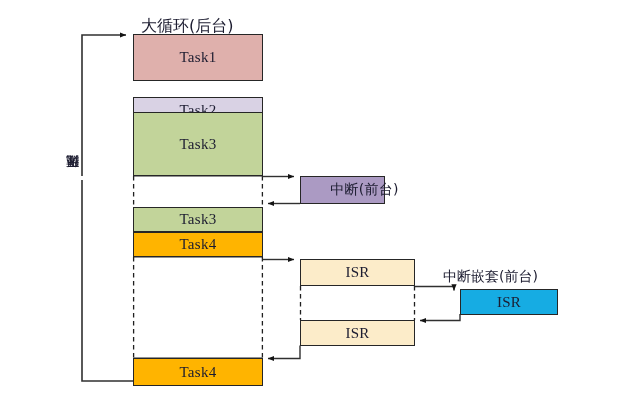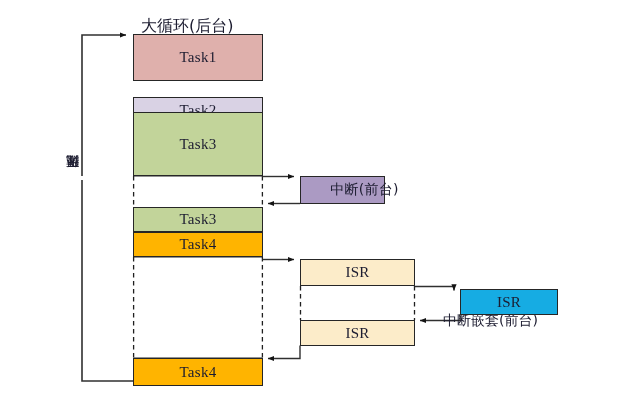--- a/index.html
+++ b/index.html
@@ -126,21 +126,21 @@
   <g>
     <line x1="133.6" y1="176" x2="262.4" y2="176" stroke="#262626" stroke-width="1"></line>
     <line x1="133.6" y1="208" x2="262.4" y2="208" stroke="#262626" stroke-width="1"></line>
     <line x1="133.6" y1="257" x2="262.4" y2="257" stroke="#262626" stroke-width="1"></line>
     <line x1="133.6" y1="358" x2="262.4" y2="358" stroke="#262626" stroke-width="1"></line>
   </g>
 </svg>
 
 <div class="label cjk" style="left:141px; top:16px; font-size:16px;">大循环(后台)</div>
 
-<div class="label cjk" style="left:443px; top:268px; font-size:14px;margin-top:44px;">中断嵌套(前台)</div>
+<div class="label cjk" style="left:443px; top:268px; font-size:14px;">中断嵌套(前台)</div>
 
 <div id="loop-caption">无限循环</div>
 
 <div class="box" style="left:133px; top:34px; width:130px; height:47px; background:#dfb0ac;">Task1</div>
 
 <div class="box" style="left:133px; top:85px; width:130px; height:27px; background:#d9d2e4;margin-top:12px;">Task2</div>
 
 <div class="box" style="left:133px; top:112px; width:130px; height:64px; background:#c2d49a;">Task3</div>
 
 <div class="box" style="left:133px; top:207px; width:130px; height:25px; background:#c2d49a;">Task3</div>

